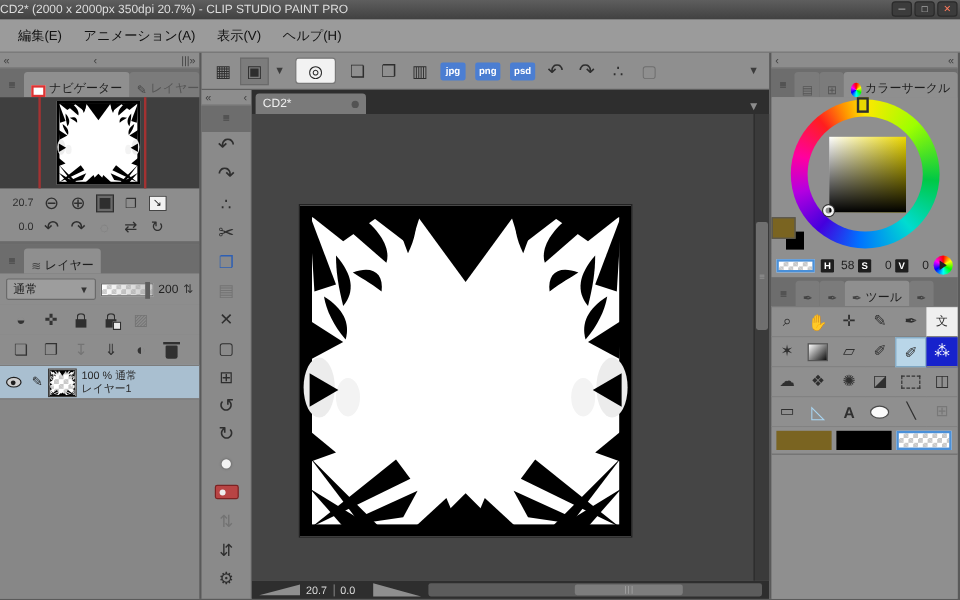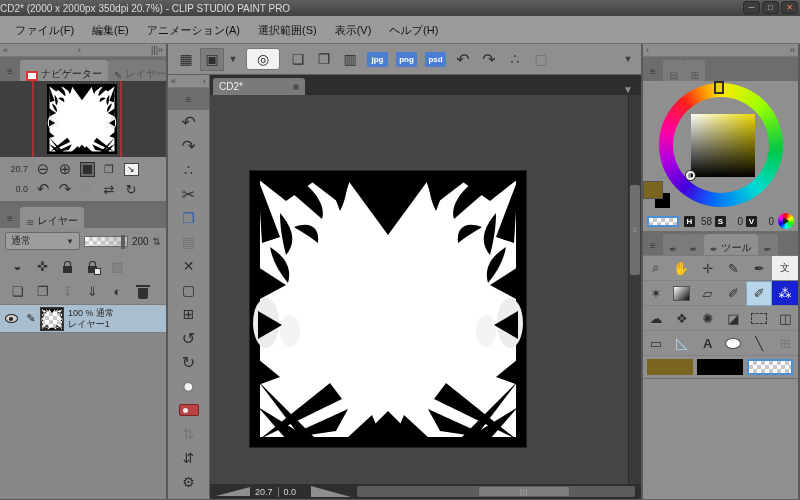--- a/index.html
+++ b/index.html
@@ -172,24 +172,22 @@
 <div class="titlebar">
   <div class="title">CD2* (2000 x 2000px 350dpi 20.7%)  - CLIP STUDIO PAINT PRO</div>
   <div class="winbtns">
     <div class="winbtn">─</div>
     <div class="winbtn">□</div>
     <div class="winbtn close">✕</div>
   </div>
 </div>
 
 <div class="menubar">
-  <span class="menuitem">ファイル(F)</span>
   <span class="menuitem">編集(E)</span>
   <span class="menuitem">アニメーション(A)</span>
-  <span class="menuitem">選択範囲(S)</span>
   <span class="menuitem">表示(V)</span>
   <span class="menuitem">ヘルプ(H)</span>
 </div>
 
 <div class="main">
 
   <div class="left-col">
     <div class="strip">
       <span>«</span>
       <span class="sp"></span>
@@ -398,20 +396,24 @@
     </div>
 
     <div class="tabsbar">
       <div class="pmenu">≡</div>
       <div class="tab off">
           <span>▤</span>
         </div>
       <div class="tab off">
           <span>⊞</span>
         </div>
+      <div class="tab on">
+        <span class="wheel-ico sm"></span>
+        <span>カラーサークル</span>
+      </div>
     </div>
 
     <div class="wheel-area">
       <div class="ring"></div>
       <div class="hue-marker"></div>
       <div class="sv"></div>
       <div class="sv-cursor"></div>
       <div class="chips">
         <span class="chip-sub"></span>
         <span class="chip-main"></span>

